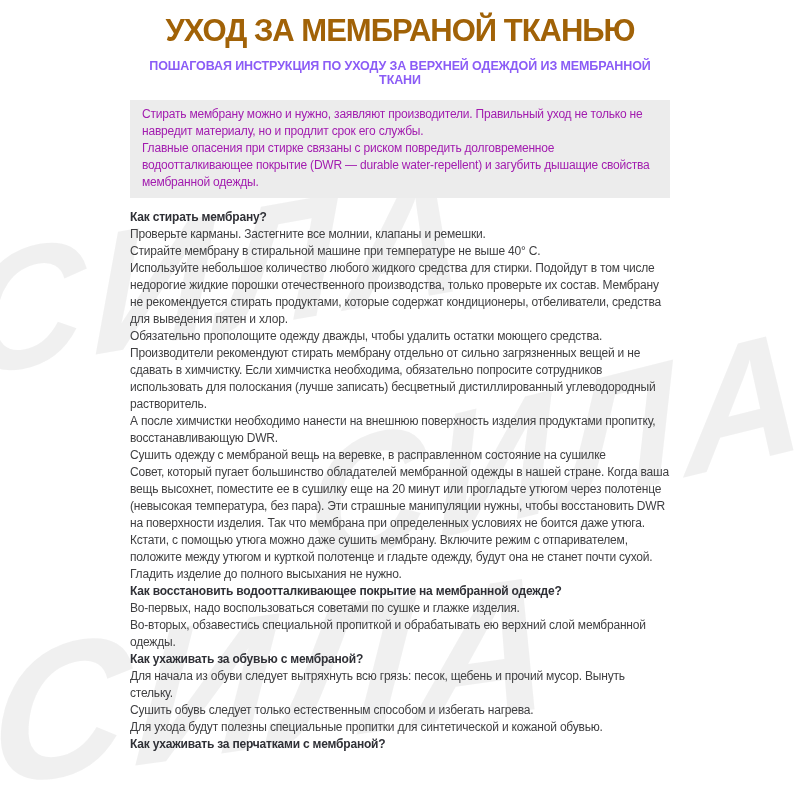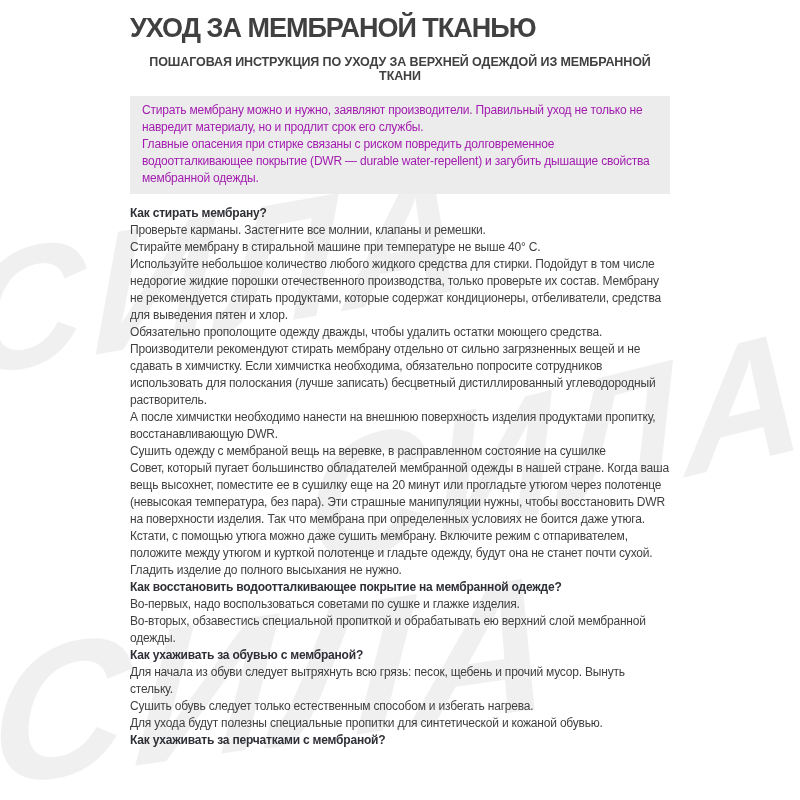--- a/index.html
+++ b/index.html
@@ -34,30 +34,30 @@
   .wm3 { left: -10px;  top: 570px; transform: rotate(-8deg)  skewX(-12deg); font-size: 190px; }
 
   .content {
     position: relative;
     z-index: 1;
     width: 540px;
     margin: 0 auto;
     padding-top: 14px;
   }
   .title {
-    color: #404040;
-    font-size: 27px;
+    color: #a16207;
+    font-size: 31px;
     font-weight: 700;
     letter-spacing: -1px;
-    text-align: left;
+    text-align: center;
     line-height: 1.1;
     margin: 0;
   }
   .subtitle {
-    color: #404040;
+    color: #8b5cf6;
     font-size: 12.5px;
     font-weight: 700;
     letter-spacing: -0.1px;
     text-align: center;
     margin-top: 11px;
   }
   .intro-box {
     background: #ececec;
     margin-top: 13px;
     padding: 6px 12px 7px 12px;

